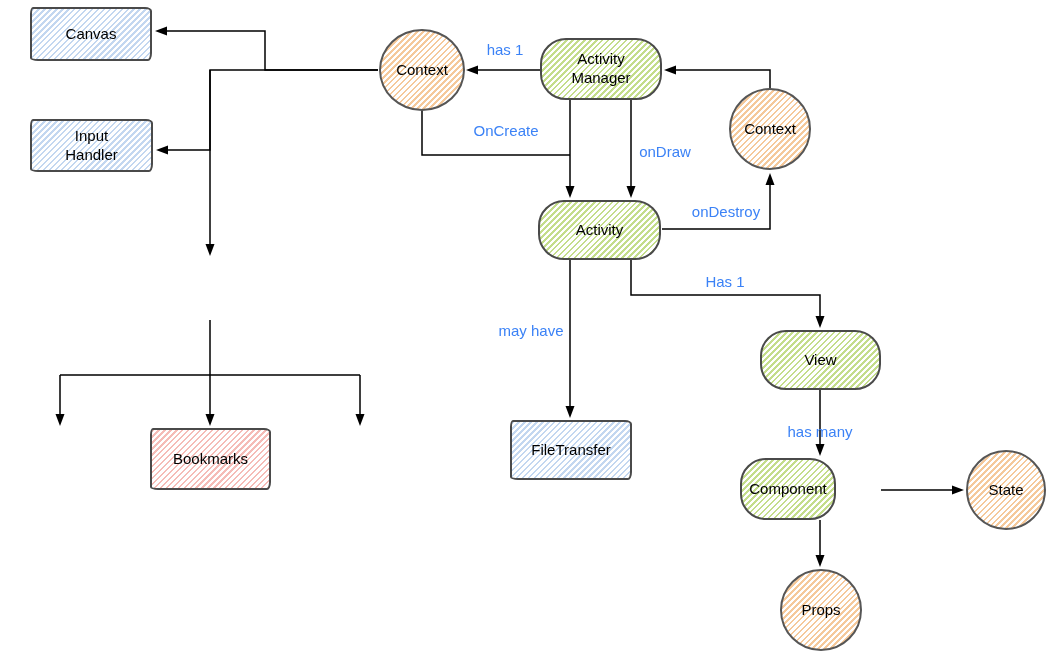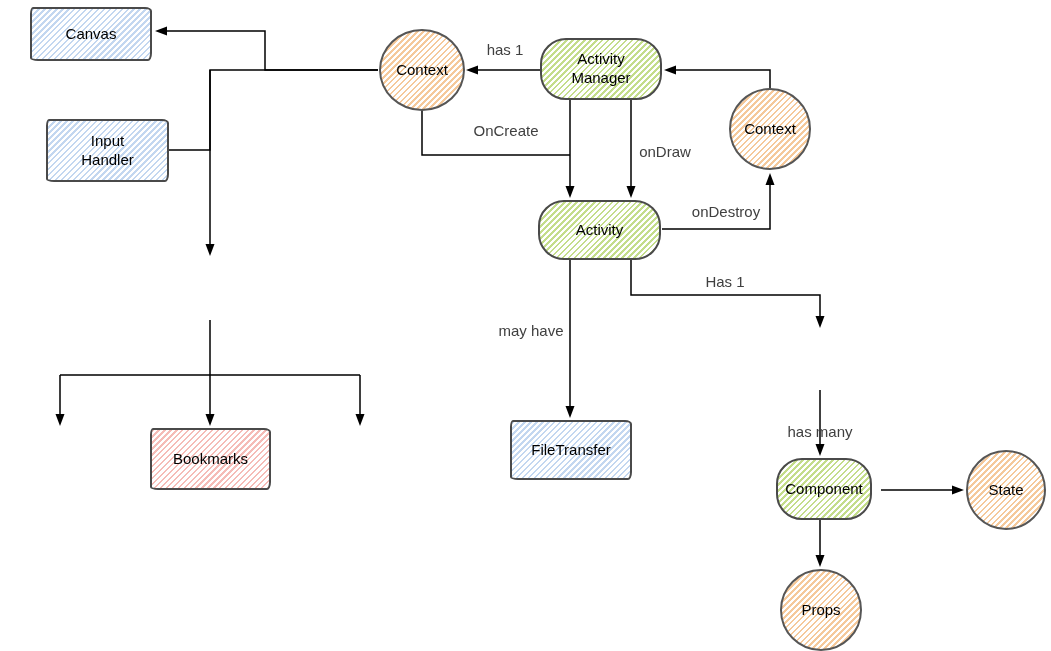--- a/index.html
+++ b/index.html
@@ -39,21 +39,21 @@
     background-color:#fff;
     background-image:repeating-linear-gradient(135deg,#f5c99b 0 1.8px,rgba(0,0,0,0) 1.8px 4.2px);
   }
   .hatch-red{
     background-color:#fff;
     background-image:repeating-linear-gradient(135deg,#f5bcb7 0 1.6px,rgba(0,0,0,0) 1.6px 4.2px);
   }
   .edge-label{
     position:absolute;z-index:3;
     transform:translate(-50%,-50%);
-    font-size:15px;color:#404040;white-space:nowrap;
+    font-size:15px;color:#3b82f6;white-space:nowrap;
     padding:0 2px;
   }
 </style>
 </head>
 <body>
 
 <div id="stage">
 
   <svg id="wires" width="1051" height="651" viewBox="0 0 1051 651">
     <g stroke="#000" stroke-width="1.5" fill="none">
@@ -90,21 +90,21 @@
       <polygon points="60,426 55.5,414 64.5,414"></polygon>
       <polygon points="210,426 205.5,414 214.5,414"></polygon>
       <polygon points="360,426 355.5,414 364.5,414"></polygon>
     </g>
   </svg>
 
   <div class="node rect hatch-blue" style="left:30px;top:7px;width:122px;height:54px">
     <span>Canvas</span>
   </div>
 
-  <div class="node rect hatch-blue" style="left:46px;top:119px;width:123px;height:63px">
+  <div class="node rect hatch-blue" style="left:30px;top:119px;width:123px;height:53px">
     <span>Input
 Handler</span>
   </div>
 
 
 
   <div class="node rect hatch-red" style="left:150px;top:428px;width:121px;height:62px">
     <span>Bookmarks</span>
   </div>
 
@@ -123,22 +123,25 @@
   </div>
 
   <div class="node rect hatch-green" style="left:538px;top:200px;width:123px;height:60px">
     <span>Activity</span>
   </div>
 
   <div class="node rect hatch-blue" style="left:510px;top:420px;width:122px;height:60px">
     <span>FileTransfer</span>
   </div>
 
+  <div class="node rect hatch-green" style="left:760px;top:330px;width:121px;height:60px">
+    <span>View</span>
+  </div>
 
-  <div class="node rect hatch-green" style="left:776px;top:458px;width:96px;height:62px">
+  <div class="node rect hatch-green" style="left:740px;top:458px;width:96px;height:62px">
     <span>Component</span>
   </div>
 
   <div class="node ellipse hatch-orange" style="left:966px;top:450px;width:80px;height:80px">
     <span>State</span>
   </div>
 
   <div class="node ellipse hatch-orange" style="left:780px;top:569px;width:82px;height:82px">
     <span>Props</span>
   </div>

